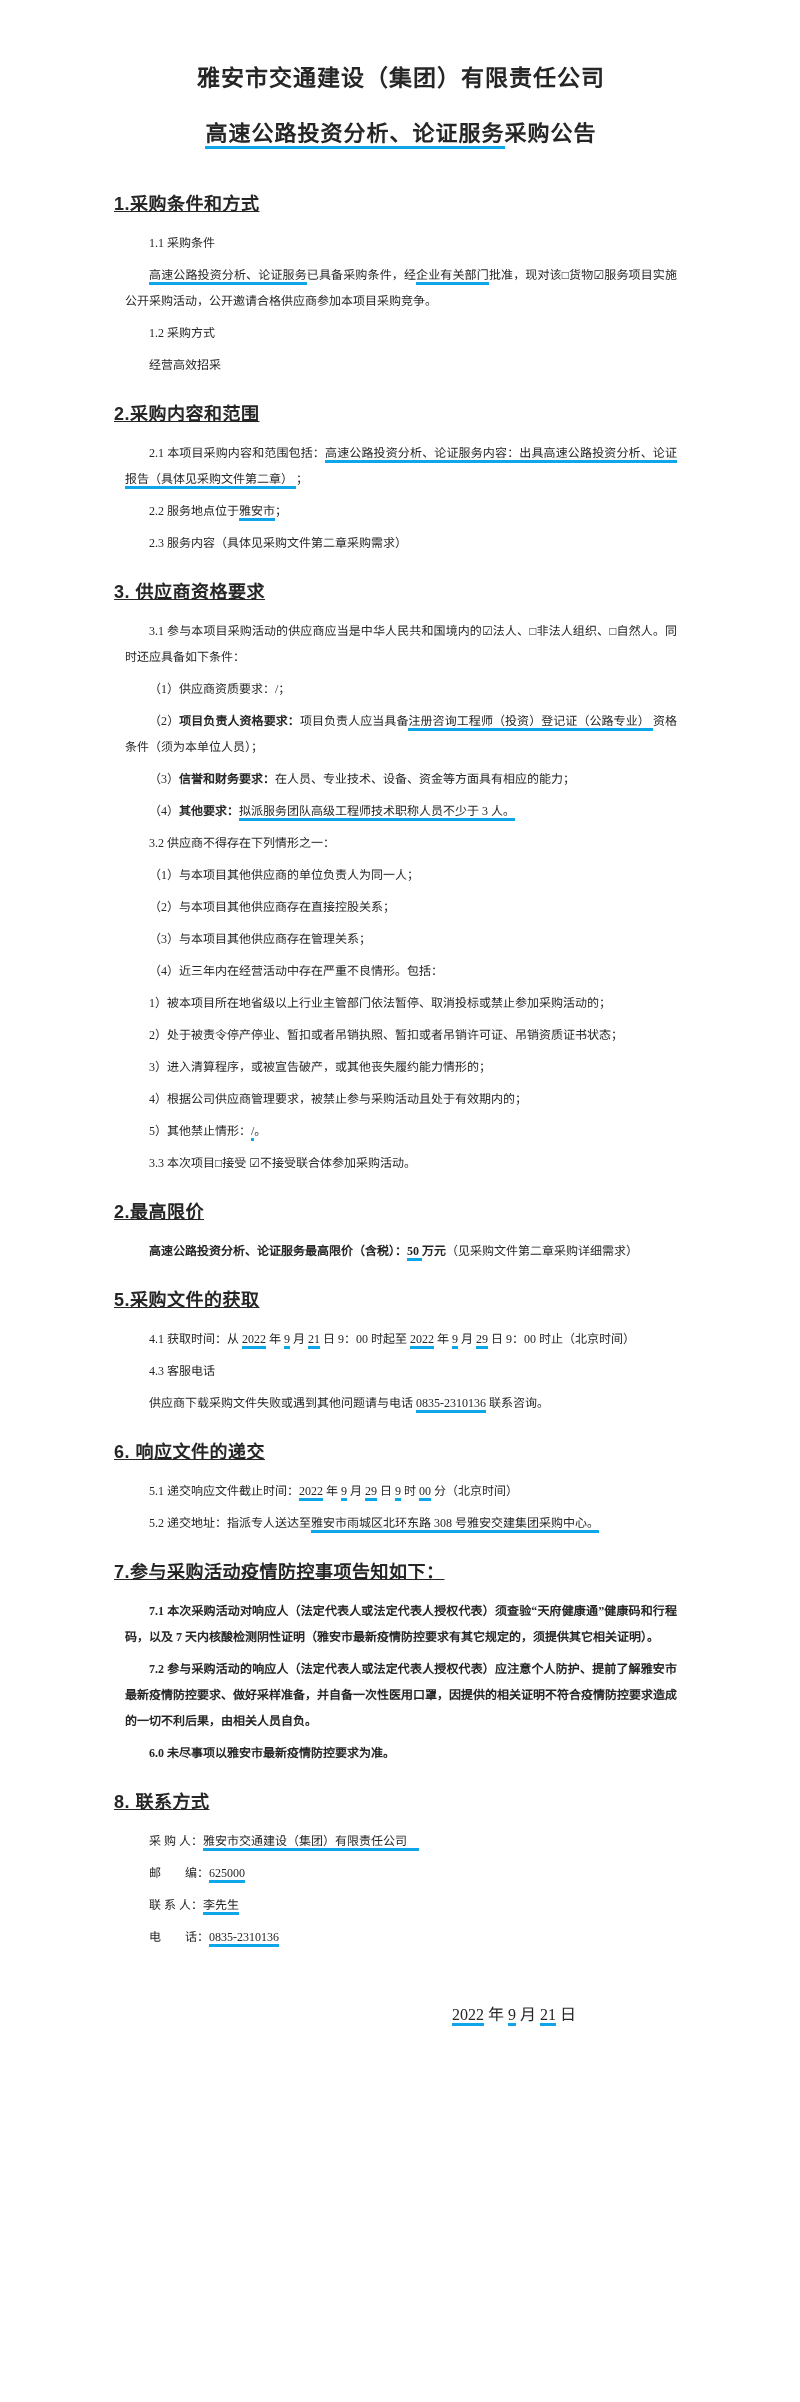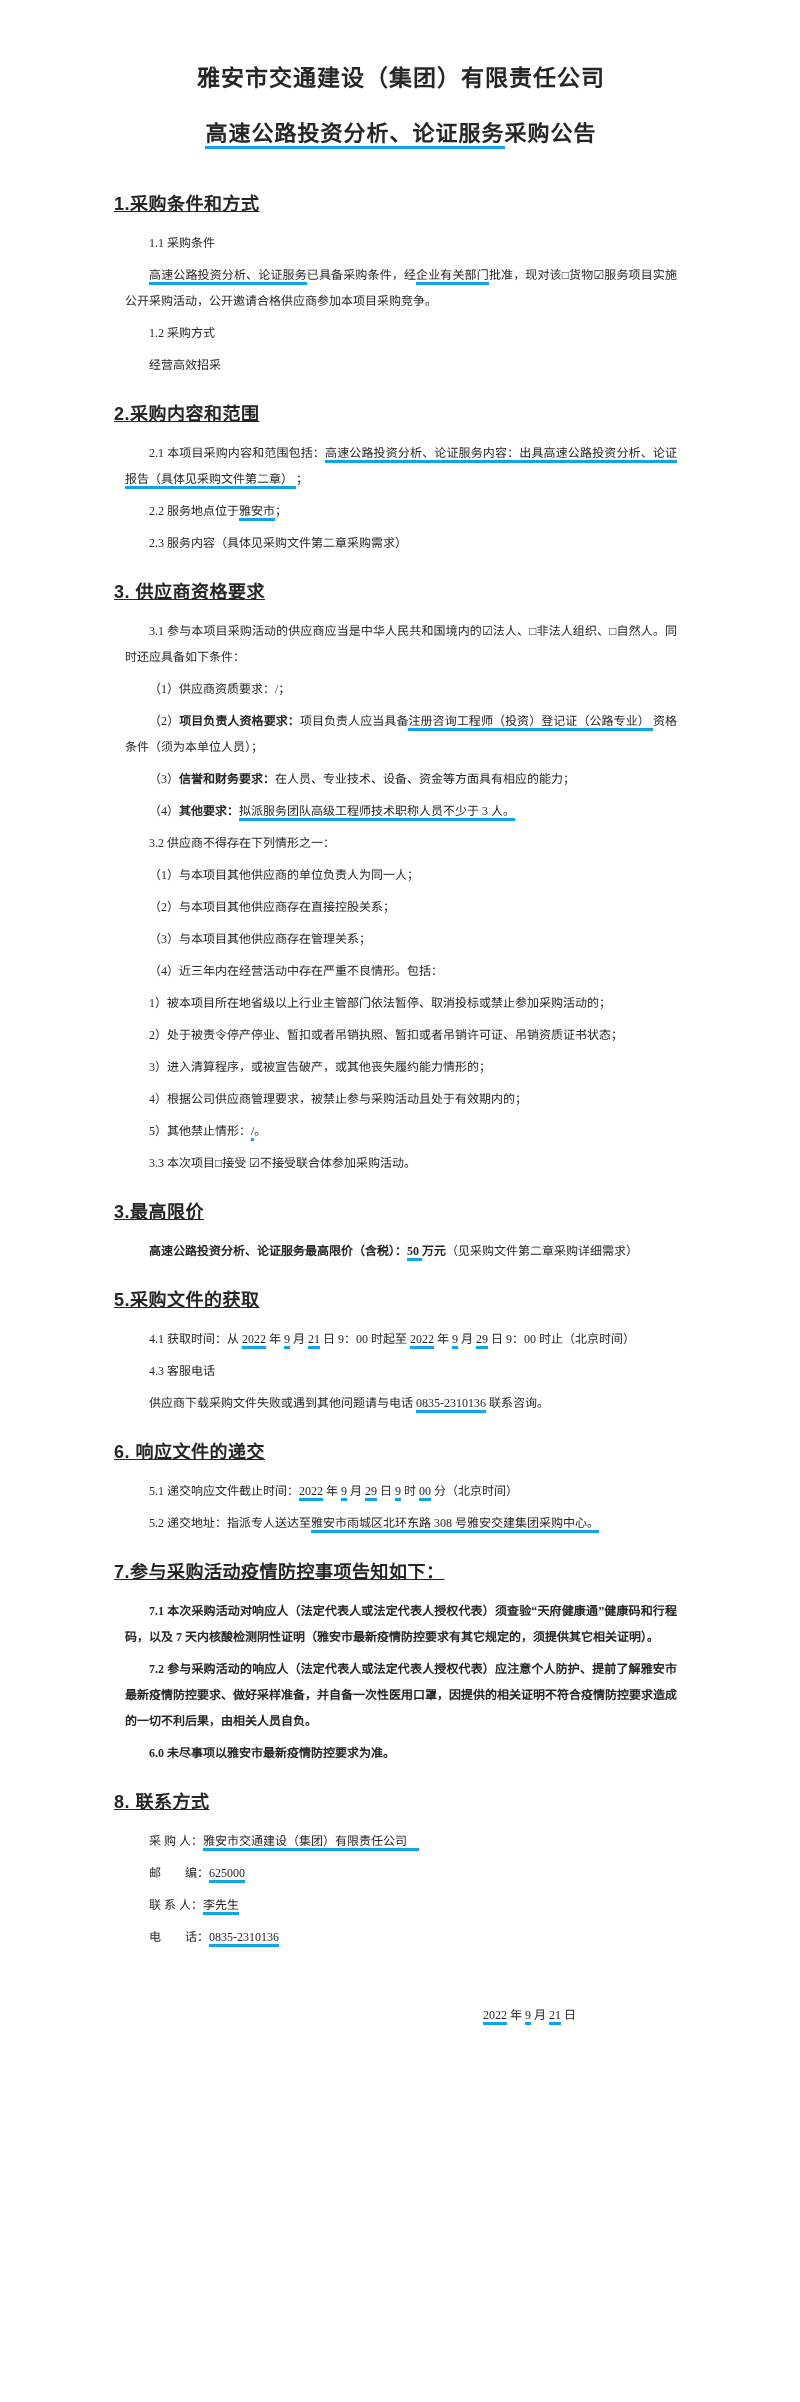--- a/index.html
+++ b/index.html
@@ -44,21 +44,21 @@
     font-size:12px;
     line-height:26px;
     text-align:justify;
     text-indent:2em;
     margin:6px 11px;
   }
   .pb{font-weight:bold;}
   .u{border-bottom:3px solid #0ea5e9;}
   .b{font-weight:bold;}
   .date{
-    font-size:12px;
+    font-size:16px;
     line-height:26px;
     text-indent:0;
     width:-moz-fit-content;
     width:fit-content;
     margin:52px 112px 7px auto;
   }
 </style>
 </head>
 <body>
 
@@ -84,21 +84,21 @@
     <div class="p"><span>（1）与本项目其他供应商的单位负责人为同一人；</span></div>
     <div class="p"><span>（2）与本项目其他供应商存在直接控股关系；</span></div>
     <div class="p"><span>（3）与本项目其他供应商存在管理关系；</span></div>
     <div class="p"><span>（4）近三年内在经营活动中存在严重不良情形。包括：</span></div>
     <div class="p"><span>1）被本项目所在地省级以上行业主管部门依法暂停、取消投标或禁止参加采购活动的；</span></div>
     <div class="p"><span>2）处于被责令停产停业、暂扣或者吊销执照、暂扣或者吊销许可证、吊销资质证书状态；</span></div>
     <div class="p"><span>3）进入清算程序，或被宣告破产，或其他丧失履约能力情形的；</span></div>
     <div class="p"><span>4）根据公司供应商管理要求，被禁止参与采购活动且处于有效期内的；</span></div>
     <div class="p"><span>5）其他禁止情形：</span><span class="u">/</span><span>。</span></div>
     <div class="p"><span>3.3 本次项目□接受 ☑不接受联合体参加采购活动。</span></div>
-    <div class="h"><span>3.最高限价</span></div>
+    <div class="h"><span>2.最高限价</span></div>
     <div class="p"><span class="b">高速公路投资分析、论证服务最高限价（含税）：</span><span class="u b">50 </span><span class="b">万元</span><span>（见采购文件第二章采购详细需求）</span></div>
     <div class="h"><span>5.采购文件的获取</span></div>
     <div class="p"><span>4.1 获取时间：从 </span><span class="u">2022</span><span> 年 </span><span class="u">9</span><span> 月 </span><span class="u">21</span><span> 日 9：00 时起至 </span><span class="u">2022</span><span> 年 </span><span class="u">9</span><span> 月 </span><span class="u">29</span><span> 日 9：00 时止（北京时间）</span></div>
     <div class="p"><span>4.3 客服电话</span></div>
     <div class="p"><span>供应商下载采购文件失败或遇到其他问题请与电话 </span><span class="u">0835-2310136</span><span> 联系咨询。</span></div>
     <div class="h"><span>6. 响应文件的递交</span></div>
     <div class="p"><span>5.1 递交响应文件截止时间：</span><span class="u">2022</span><span> 年 </span><span class="u">9</span><span> 月 </span><span class="u">29</span><span> 日 </span><span class="u">9</span><span> 时 </span><span class="u">00</span><span> 分（北京时间）</span></div>
     <div class="p"><span>5.2 递交地址：指派专人送达至</span><span class="u">雅安市雨城区北环东路 308 号雅安交建集团采购中心。</span></div>
     <div class="h"><span>7.参与采购活动疫情防控事项告知如下：</span></div>
     <div class="p pb"><span>7.1 本次采购活动对响应人（法定代表人或法定代表人授权代表）须查验“天府健康通”健康码和行程码，以及 7 天内核酸检测阴性证明（雅安市最新疫情防控要求有其它规定的，须提供其它相关证明）。</span></div>

